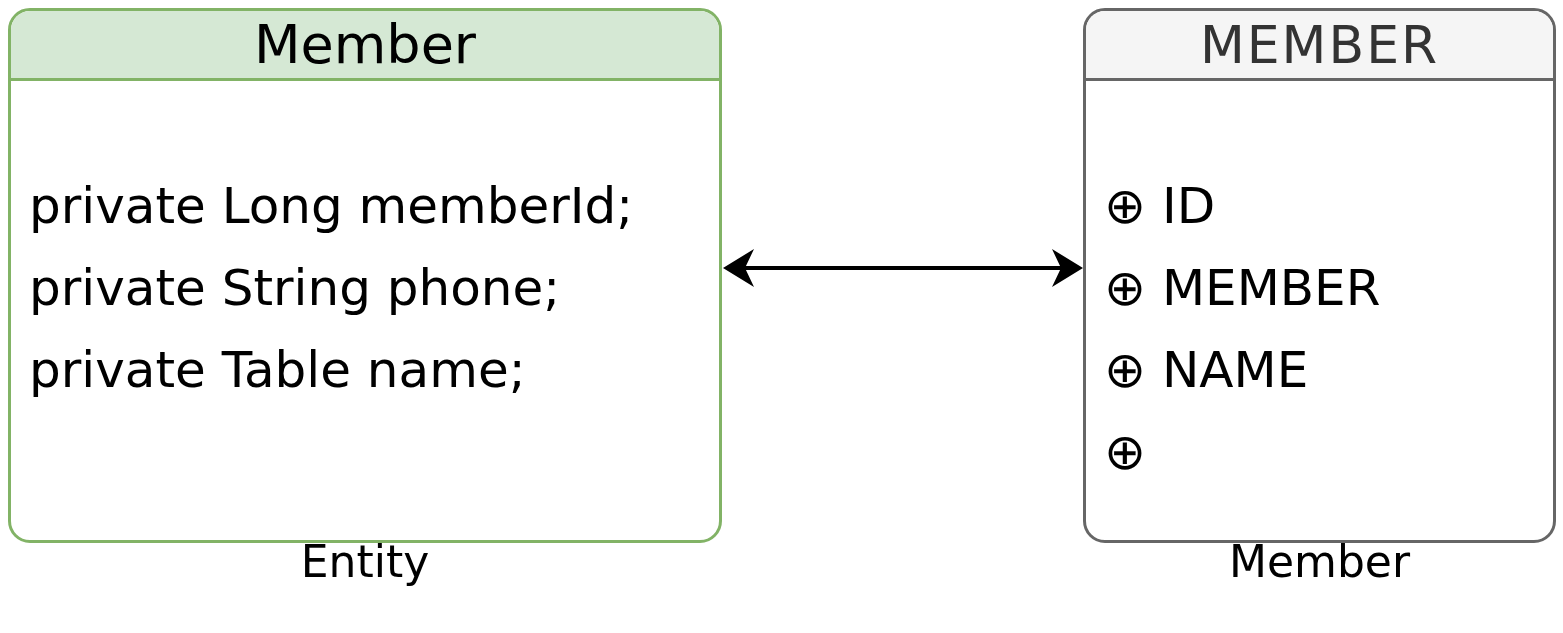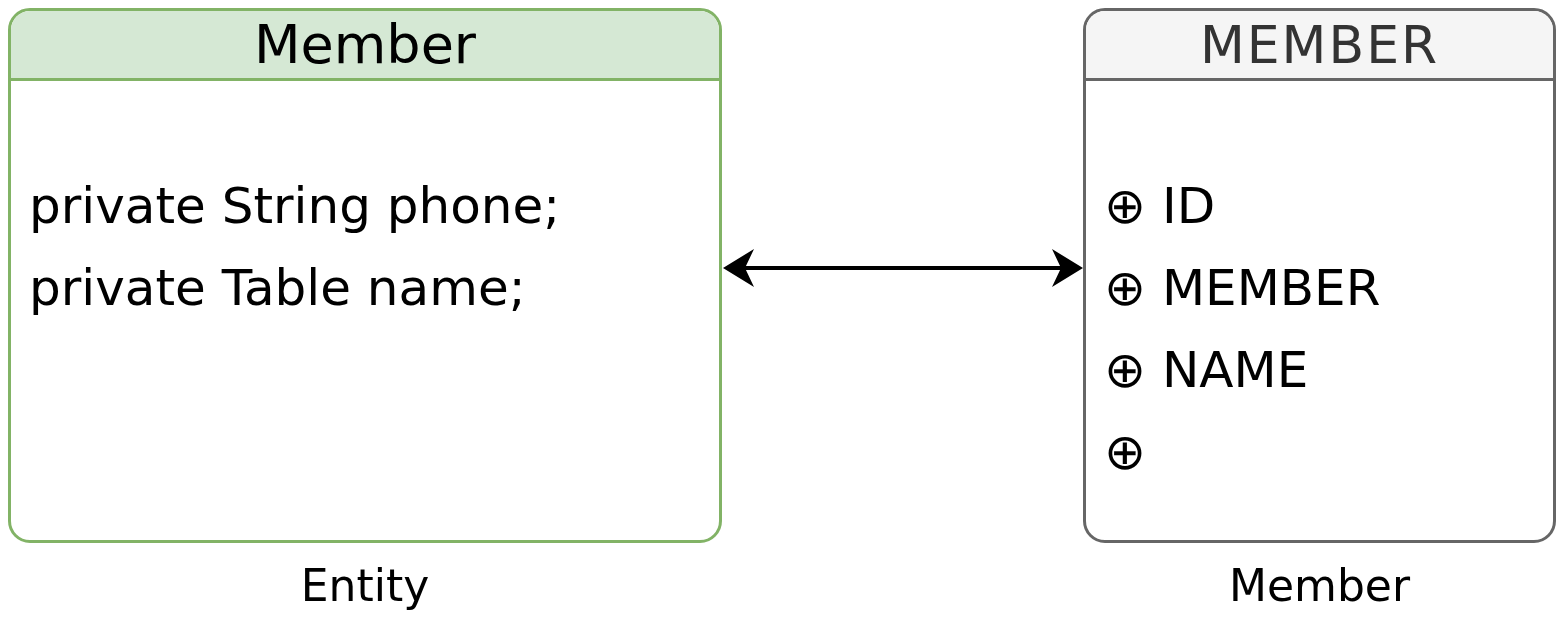--- a/index.html
+++ b/index.html
@@ -90,21 +90,21 @@
   .mapping-arrow-svg {
     position: absolute;
     left: 718px;
     top: 244px;
     width: 370px;
     height: 48px;
   }
   
   .caption {
     position: absolute;
-    top: 560px;
+    top: 536px;
     font-size: 44px;
     color: #000000;
     text-align: center;
     white-space: nowrap;
   }
   .entity-caption {
     left: 8px;
     width: 714px;
   }
   .table-caption {
@@ -115,20 +115,21 @@
 </head>
 <body>
 
 <div class="canvas">
 
   <div class="uml-box entity-box">
     <div class="box-header">
       <span class="box-title">Member</span>
     </div>
     <div class="box-body">
+        <div class="code-line">private Long memberId;</div>
         <div class="code-line">private String phone;</div>
         <div class="code-line">private Table name;</div>
       </div>
   </div>
 
   <svg class="mapping-arrow-svg" viewBox="0 0 370 48" xmlns="http://www.w3.org/2000/svg">
     <line x1="26" y1="24" x2="344" y2="24" stroke="#000000" stroke-width="4"></line>
     <polygon points="5,24 36,5 27,24 36,43" fill="#000000"></polygon>
     <polygon points="365,24 334,5 343,24 334,43" fill="#000000"></polygon>
   </svg>

